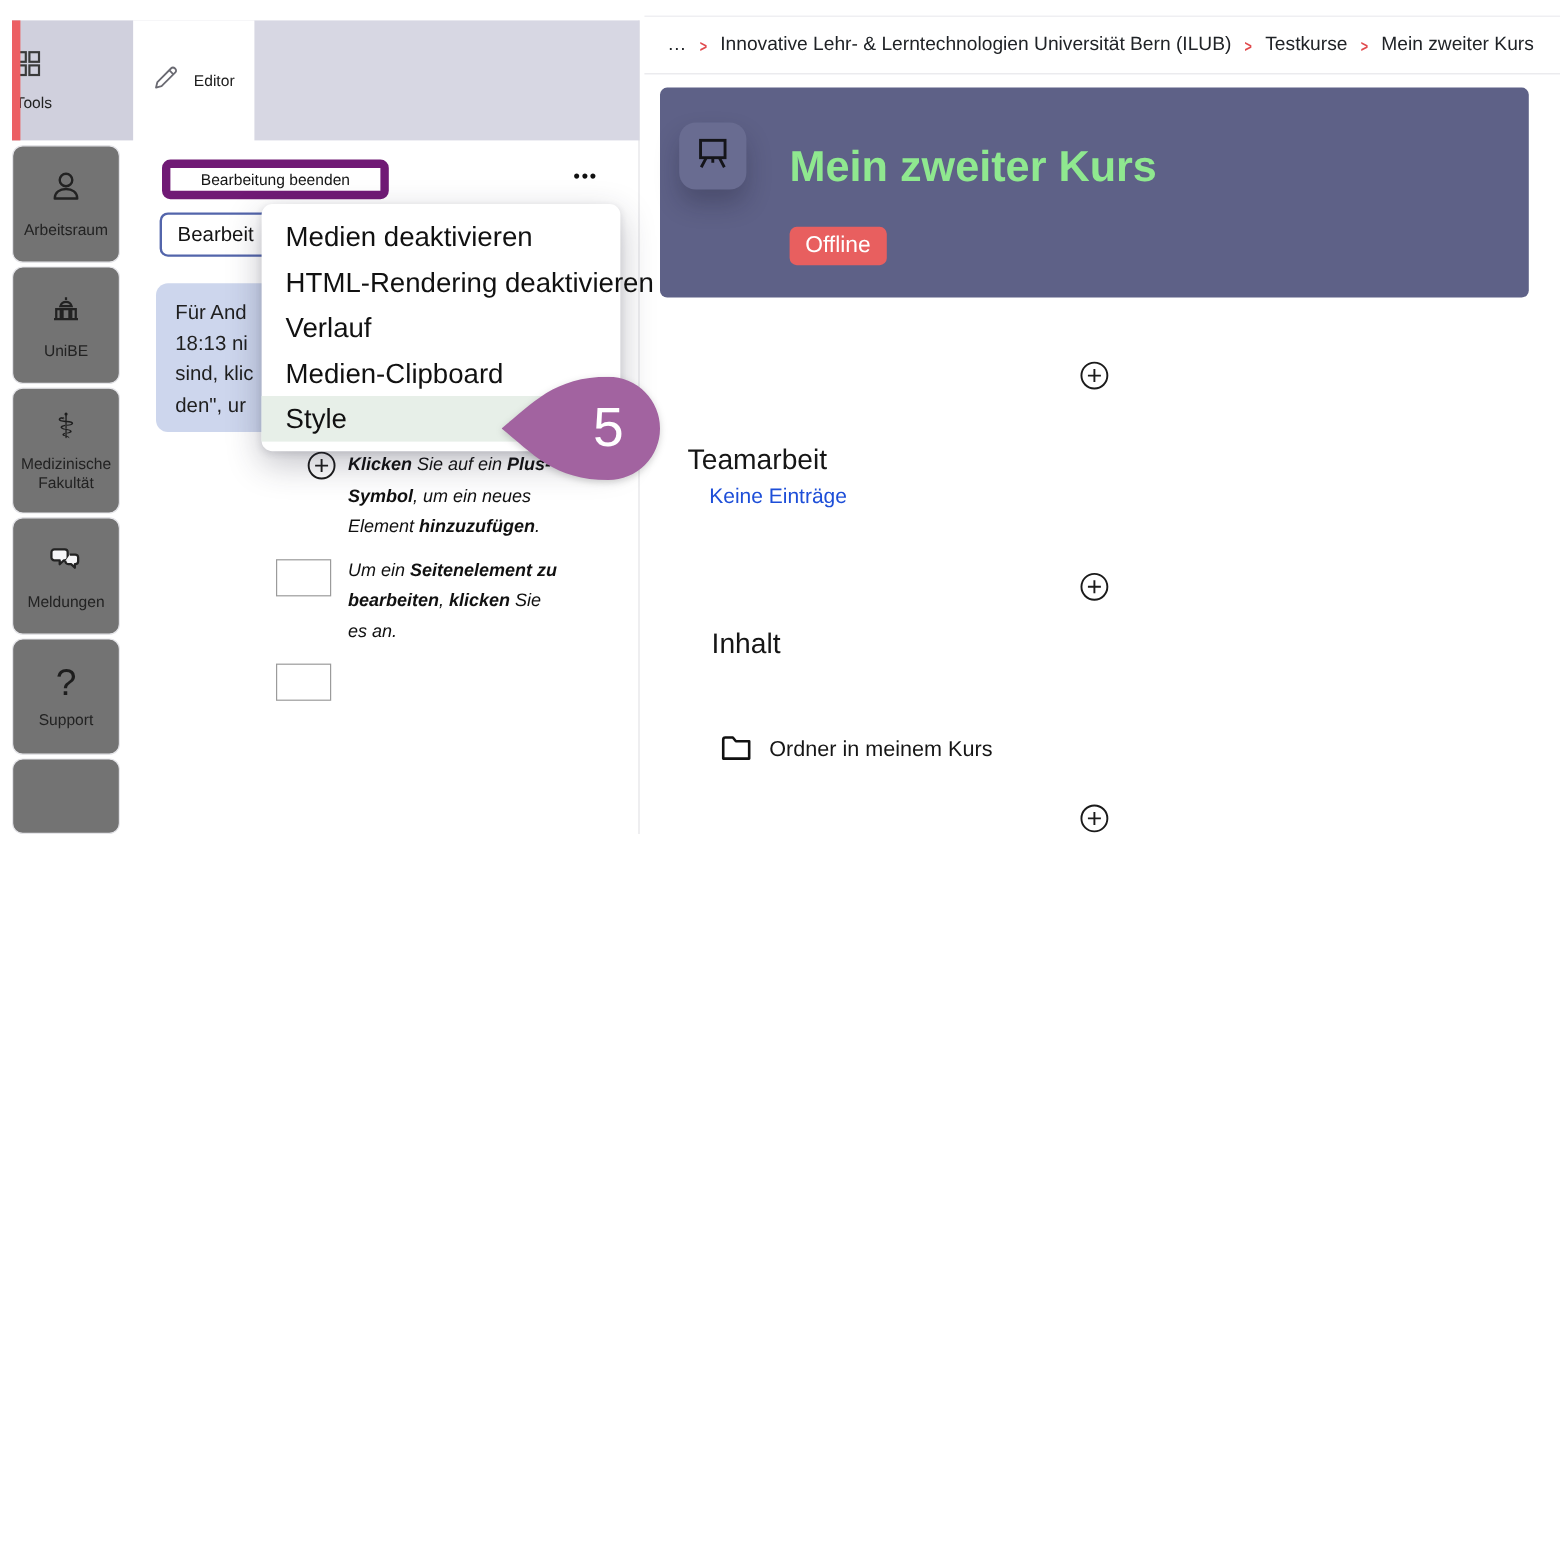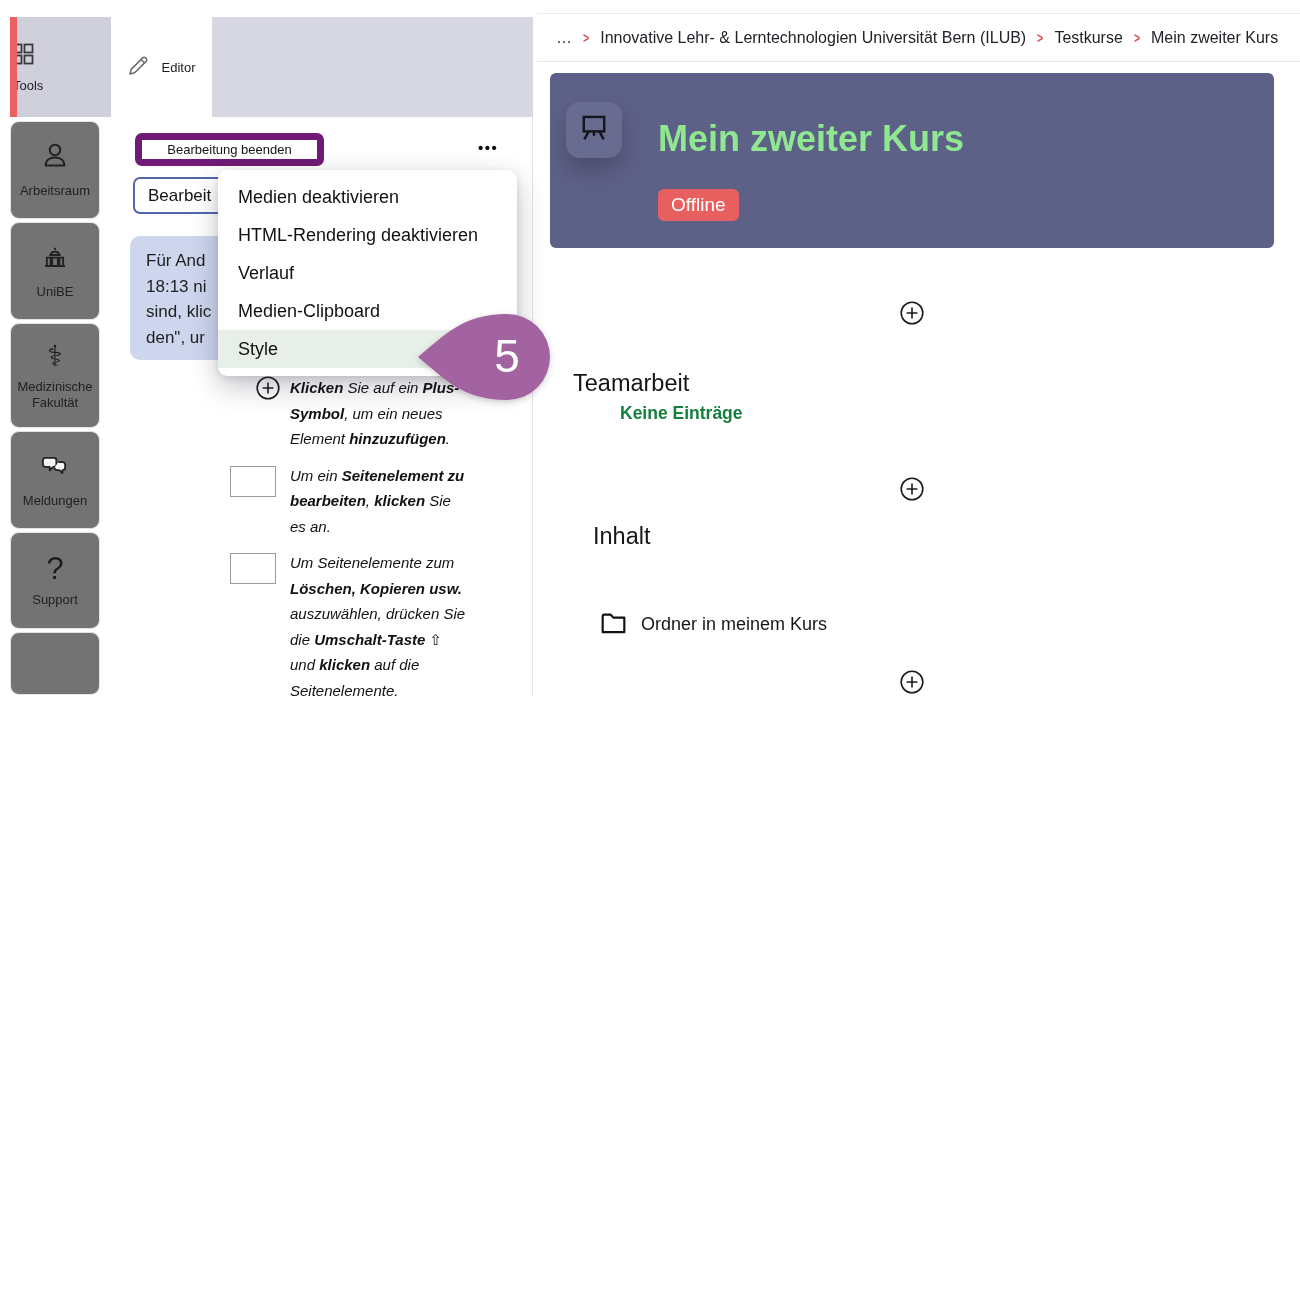--- a/index.html
+++ b/index.html
@@ -37,42 +37,42 @@
   .instr-row{display:flex;margin-bottom:11px;}
   .instr-icon{width:60px;flex:0 0 60px;}
   .instr-text{width:178px;font-size:15px;font-style:italic;line-height:25.5px;color:#111;}
   .instr-text b{font-weight:700;}
   .elem-box{width:44px;height:29px;background:#fff;border:1.5px solid #9b9b9b;margin-top:3px;}
   .plus-pad{margin-left:25px;display:inline-block;}
 
   
   .dropdown{position:absolute;left:218px;top:170px;width:299px;background:#fff;border-radius:9px;
             box-shadow:0 10px 28px rgba(40,40,60,.28),0 2px 6px rgba(40,40,60,.12);padding:8px 0;z-index:5;}
-  .menu-item{height:38px;line-height:38px;padding:0 20px;font-size:18px;color:#111;white-space:nowrap;cursor:pointer;}
+  .menu-item{height:38px;line-height:38px;padding:0 20px;font-size:23px;color:#111;white-space:nowrap;cursor:pointer;}
   .menu-item.highlighted{background:#e7efe8;}
 
   
   .balloon{position:absolute;left:418px;top:314px;width:132px;height:86px;z-index:6;filter:drop-shadow(0 2px 3px rgba(0,0,0,.18));}
   .balloon .num{position:absolute;left:66px;top:14px;width:46px;text-align:center;font-size:46px;line-height:56px;
                 color:#fff;font-weight:500;}
 
   
   .crumbbar{position:absolute;left:537px;top:13px;width:763px;height:49px;border-top:1px solid #ececef;
             border-bottom:1px solid #e7e7ea;display:flex;align-items:center;padding-left:19px;box-sizing:border-box;background:#fff;}
   .crumb{font-size:16px;color:#202327;cursor:pointer;}
   .crumb-sep{color:#e04a4d;font-size:14px;font-weight:700;margin:0 10px;transform:scaleX(.75);display:inline-block;}
   .banner{position:absolute;left:550px;top:73px;width:724px;height:175px;background:#5e6187;border-radius:6px;}
   .banner-tile{position:absolute;left:16px;top:29px;width:56px;height:56px;background:#696c91;border-radius:14px;
                box-shadow:0 12px 20px rgba(20,20,35,.25);display:flex;align-items:center;justify-content:center;}
   .banner-title{position:absolute;left:108px;top:45px;font-size:36px;font-weight:700;color:#8fe88f;white-space:nowrap;}
   .status-badge{position:absolute;left:108px;top:116px;background:#e85f5f;color:#fff;font-size:19px;
                 padding:5px 13px;border-radius:6px;display:inline-block;}
   .plus-btn{position:absolute;width:26px;height:26px;cursor:pointer;}
   .sec-head{position:absolute;left:573px;font-size:23.5px;color:#161616;}
-  .sec-empty{position:absolute;left:620px;font-size:17.5px;color:#15803d;font-weight:bold;}
+  .sec-empty{position:absolute;left:591px;font-size:17.5px;color:#1d4ed8;}
   .folder-row{position:absolute;left:598px;top:608px;display:flex;align-items:center;gap:12px;cursor:pointer;}
   .folder-label{font-size:18px;color:#161616;}
 </style>
 </head>
 <body>
 
 <div class="canvas">
 
   <div class="tools-tile">
     <span class="tools-red"></span>
@@ -162,21 +162,20 @@
       <div class="instr-row">
         <div class="instr-icon">
           <div class="elem-box"></div>
         </div>
         <div class="instr-text"><span>Um ein </span><b>Seitenelement zu bearbeiten</b><span>, </span><b>klicken</b><span> Sie es an.</span></div>
       </div>
       <div class="instr-row">
         <div class="instr-icon">
           <div class="elem-box"></div>
         </div>
-        <div class="instr-text"><span>Um Seitenelemente zum </span><b>Löschen, Kopieren usw.</b><span> auszuwählen, drücken Sie die </span><b>Umschalt-Taste</b><span> ⇧ und </span><b>klicken</b><span> auf die Seitenelemente.</span></div>
       </div>
     </div>
 
   <div class="dropdown" id="menu-list">
       <div class="menu-item">Medien deaktivieren</div>
       <div class="menu-item">HTML-Rendering deaktivieren</div>
       <div class="menu-item">Verlauf</div>
       <div class="menu-item">Medien-Clipboard</div>
       <div class="menu-item highlighted">Style</div>
     </div>

